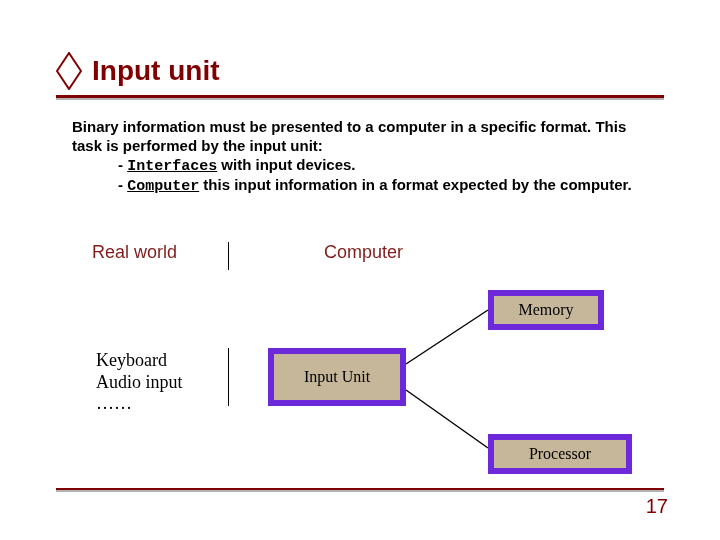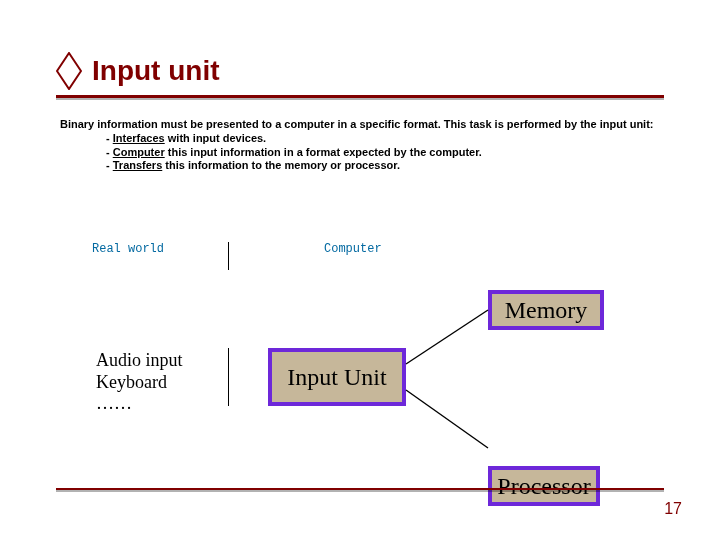--- a/index.html
+++ b/index.html
@@ -41,50 +41,50 @@
     position: absolute;
     left: 56px;
     right: 56px;
     top: 95px;
     height: 0;
     border-top: 3px solid #800000;
     box-shadow: 0 2px 0 rgba(0,0,0,0.3);
   }
   .body-text {
     position: absolute;
-    left: 60px;
+    left: 72px;
     right: 60px;
     top: 118px;
     color: #000;
-    font-size: 11px;
+    font-size: 15px;
     line-height: 1.25;
   }
   .body-text .intro { font-weight: bold; }
   .body-text .bullets { padding-left: 46px; }
   .body-text .bullets div { font-weight: bold; }
-  .body-text .kw { text-decoration: underline; }
+  .body-text .kw { text-decoration: underline; font-family: Liberation Mono, monospace; }
   .diagram {
     position: absolute;
     left: 60px;
     top: 242px;
     width: 600px;
     height: 232px;
   }
   .dia-label {
     position: absolute;
-    font-size: 12px;
-    color: #0369a1;
-    font-family: Liberation Mono, monospace;
+    font-size: 18px;
+    color: #7f1d1d;
+    font-family: Liberation Sans, sans-serif;
   }
   .dia-box {
     position: absolute;
-    border: 4px solid #6d28d9;
+    border: 6px solid #6d28d9;
     background: #c6b79a;
     font-family: "Times New Roman", serif;
-    font-size: 24px;
+    font-size: 16px;
     color: #000;
     display: flex;
     align-items: center;
     justify-content: center;
     text-align: center;
     box-sizing: border-box;
   }
   .kb-text {
     position: absolute;
     font-family: "Times New Roman", serif;
@@ -105,24 +105,24 @@
     position: absolute;
     left: 56px;
     right: 56px;
     bottom: 50px;
     height: 0;
     border-top: 2px solid #800000;
     box-shadow: 0 2px 0 rgba(0,0,0,0.3);
   }
   .pagenum {
     position: absolute;
-    right: 38px;
+    right: 52px;
     bottom: 22px;
     color: #800000;
-    font-size: 16px;
+    font-size: 20px;
   }
 </style>
 </head>
 <body>
 
 <div class="slide">
 
   <div class="title-row">
     <span class="diamond">
       <svg width="26" height="38" viewBox="0 0 26 38">
@@ -132,40 +132,39 @@
     <span class="title-text">Input unit</span>
   </div>
 
   <div class="rule"></div>
 
   <div class="body-text">
     <div class="intro">Binary information must be presented to a computer in a specific format. This task is performed by the input unit:</div>
     <div class="bullets">
       <div>- <span class="kw">Interfaces</span><span> with input devices.</span></div>
       <div>- <span class="kw">Computer</span><span> this input information in a format expected by the computer.</span></div>
-      <div>- <span class="kw">Transfers</span><span> this information to the memory or processor.</span></div>
     </div>
   </div>
 
   <div class="diagram">
     <div class="dia-label" style="left:32px; top:0px;">Real world</div>
     <div class="dia-label" style="left:264px; top:0px;">Computer</div>
 
     <div class="vline" style="left:168px; top:0px; height:28px;"></div>
     <div class="vline" style="left:168px; top:106px; height:58px;"></div>
 
     <div class="kb-text" style="left:36px; top:108px;">
+      <div>Keyboard</div>
       <div>Audio input</div>
-      <div>Keyboard</div>
       <div>……</div>
     </div>
 
     <div class="dia-box" style="left:208px; top:106px; width:138px; height:58px;">Input Unit</div>
     <div class="dia-box" style="left:428px; top:48px;  width:116px; height:40px;">Memory</div>
-    <div class="dia-box" style="left:428px; top:192px; width:112px; height:40px;margin-top:32px;">Processor</div>
+    <div class="dia-box" style="left:428px; top:192px; width:144px; height:40px;">Processor</div>
 
     <div class="conn" style="left:346px; top:60px;">
       <svg width="90" height="80">
           <line x1="0" y1="62" x2="82" y2="8" stroke="#000" stroke-width="1.4"></line>
         </svg>
     </div>
     <div class="conn" style="left:346px; top:140px;">
       <svg width="90" height="80">
           <line x1="0" y1="8" x2="82" y2="66" stroke="#000" stroke-width="1.4"></line>
         </svg>

